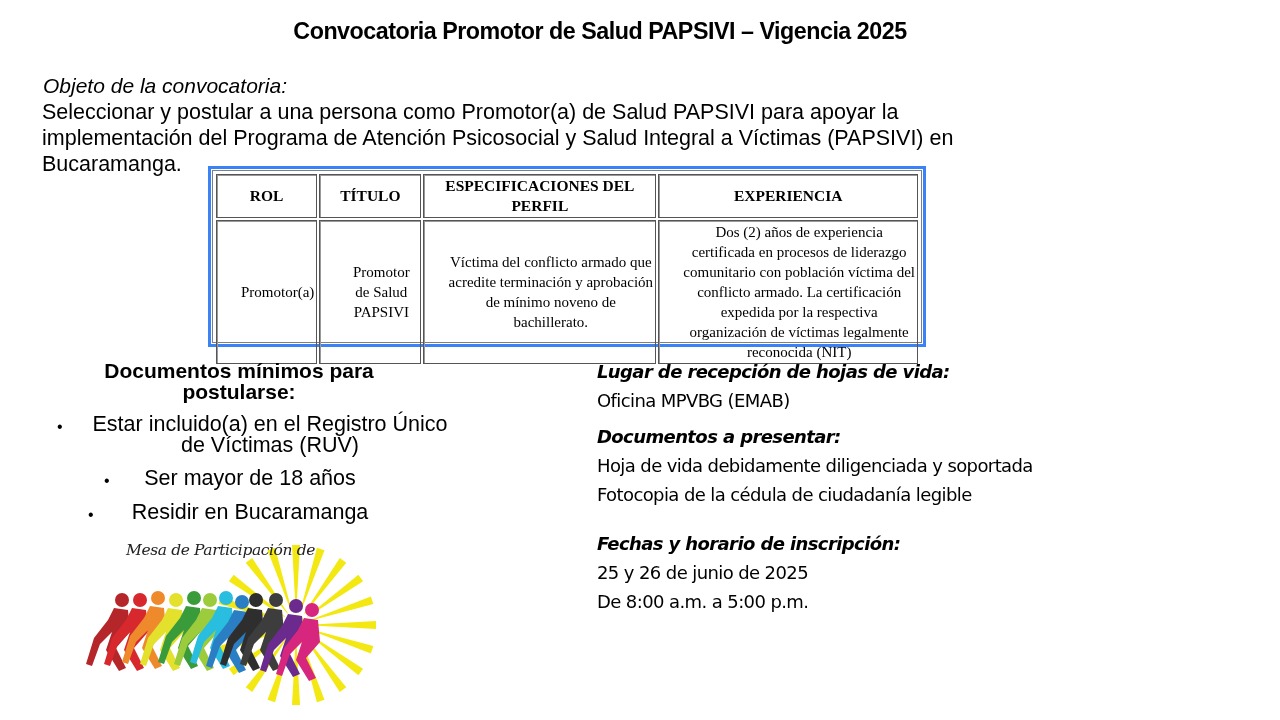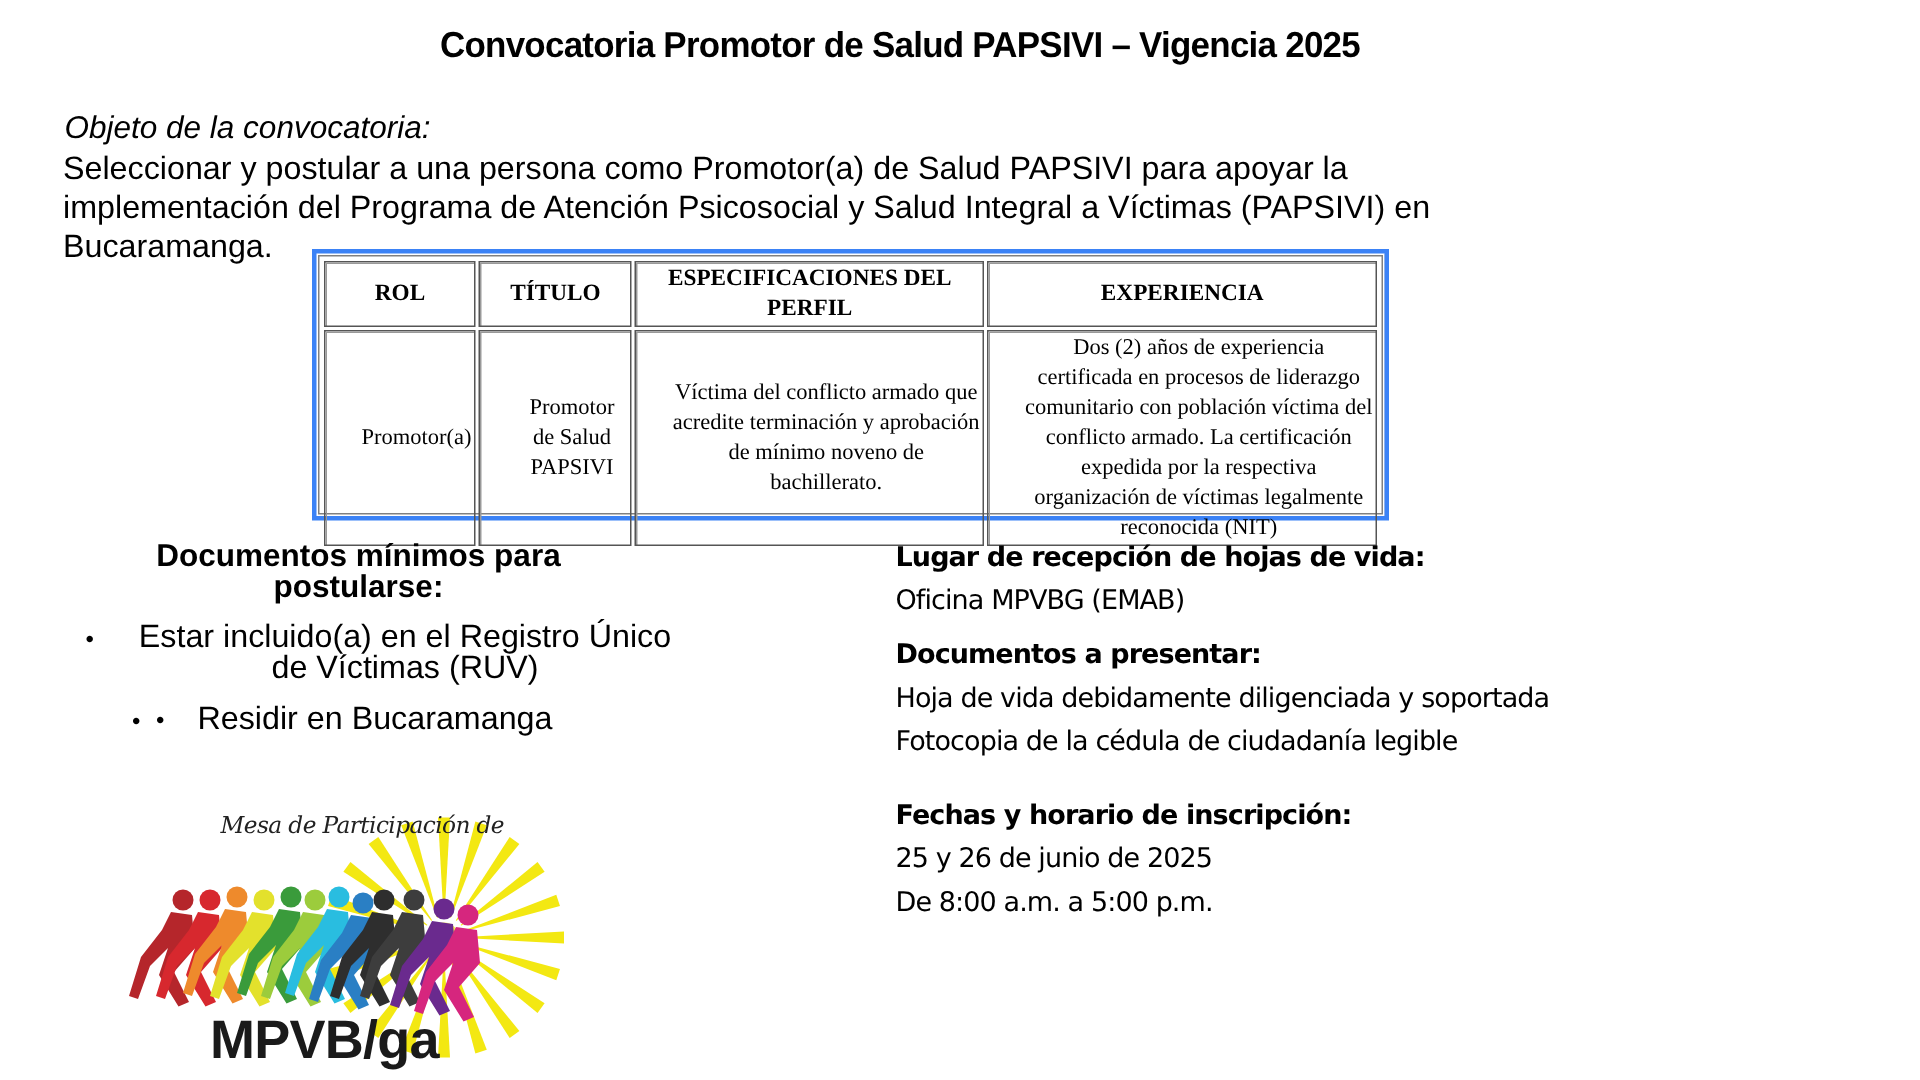--- a/index.html
+++ b/index.html
@@ -60,29 +60,29 @@
     .req-item.i2 { margin-top: 13px; width: 420px; }
     .req-item.i2 .bullet { left: 48px; top: 2px; }
     .req-item .text { display: inline-block; }
 
     
     .info {
       left: 597px; top: 357px; width: 560px;
       font-family: "DejaVu Sans", sans-serif; font-size: 18px; line-height: 29px;
       letter-spacing: -0.6px;
     }
-    .info .heading { font-weight: bold; display: block; }
+    .info .heading { font-weight: bold; display: block; font-style: italic; }
     .info .line { display: block; }
     .info .gap-s { height: 7px; }
     .info .gap-l { height: 20px; }
 
     
     .logo { left: 78px; top: 538px; width: 320px; height: 180px; }
     .logo-script {
-      left: 48px; top: 2px; width: 210px; text-align: right;
+      left: 48px; top: 2px; width: 210px; text-align: left;
       font-family: "DejaVu Serif", serif; font-style: italic; font-size: 15.5px; line-height: 20px;
       color: #222; letter-spacing: -0.4px;
     }
     .logo-mark {
       left: 62px; top: 134px; font-family: "Liberation Sans", sans-serif; font-weight: bold;
       font-size: 36px; color: #1a1a1a; letter-spacing: -0.5px;
     }
   </style>
 </head>
 <body>
@@ -118,20 +118,21 @@
 </div>
 
 <div class="abs req-title">Documentos mínimos para postularse:</div>
 <ul class="abs req-list">
   <li class="req-item i0">
     <span class="bullet">•</span>
     <span class="text">Estar incluido(a) en el Registro Único de Víctimas (RUV)</span>
   </li>
   <li class="req-item i1">
     <span class="bullet">•</span>
+    <span class="text">Ser mayor de 18 años</span>
   </li>
   <li class="req-item i2">
     <span class="bullet">•</span>
     <span class="text">Residir en Bucaramanga</span>
   </li>
 </ul>
 
 <div class="abs info">
   <span class="heading">Lugar de recepción de hojas de vida:</span>
   <span class="line">Oficina MPVBG (EMAB)</span>
@@ -222,14 +223,13 @@
         </g>
       <g fill="#d6267e" transform="translate(198,64)">
           <circle cx="36" cy="8" r="7"></circle>
           <path d="M28,16 L42,18 L44,40 L30,56 L40,76 L33,79 L20,58 L26,40 L14,52 L6,74 L0,72 L8,46 L22,28 Z"></path>
         </g>
     </g>
   </svg>
   <div class="abs logo-script">
     <div>Mesa de Participación de</div>
   </div>
-  <div class="abs logo-mark">MPVB/ga</div>
 </div>
 
 </body></html>

